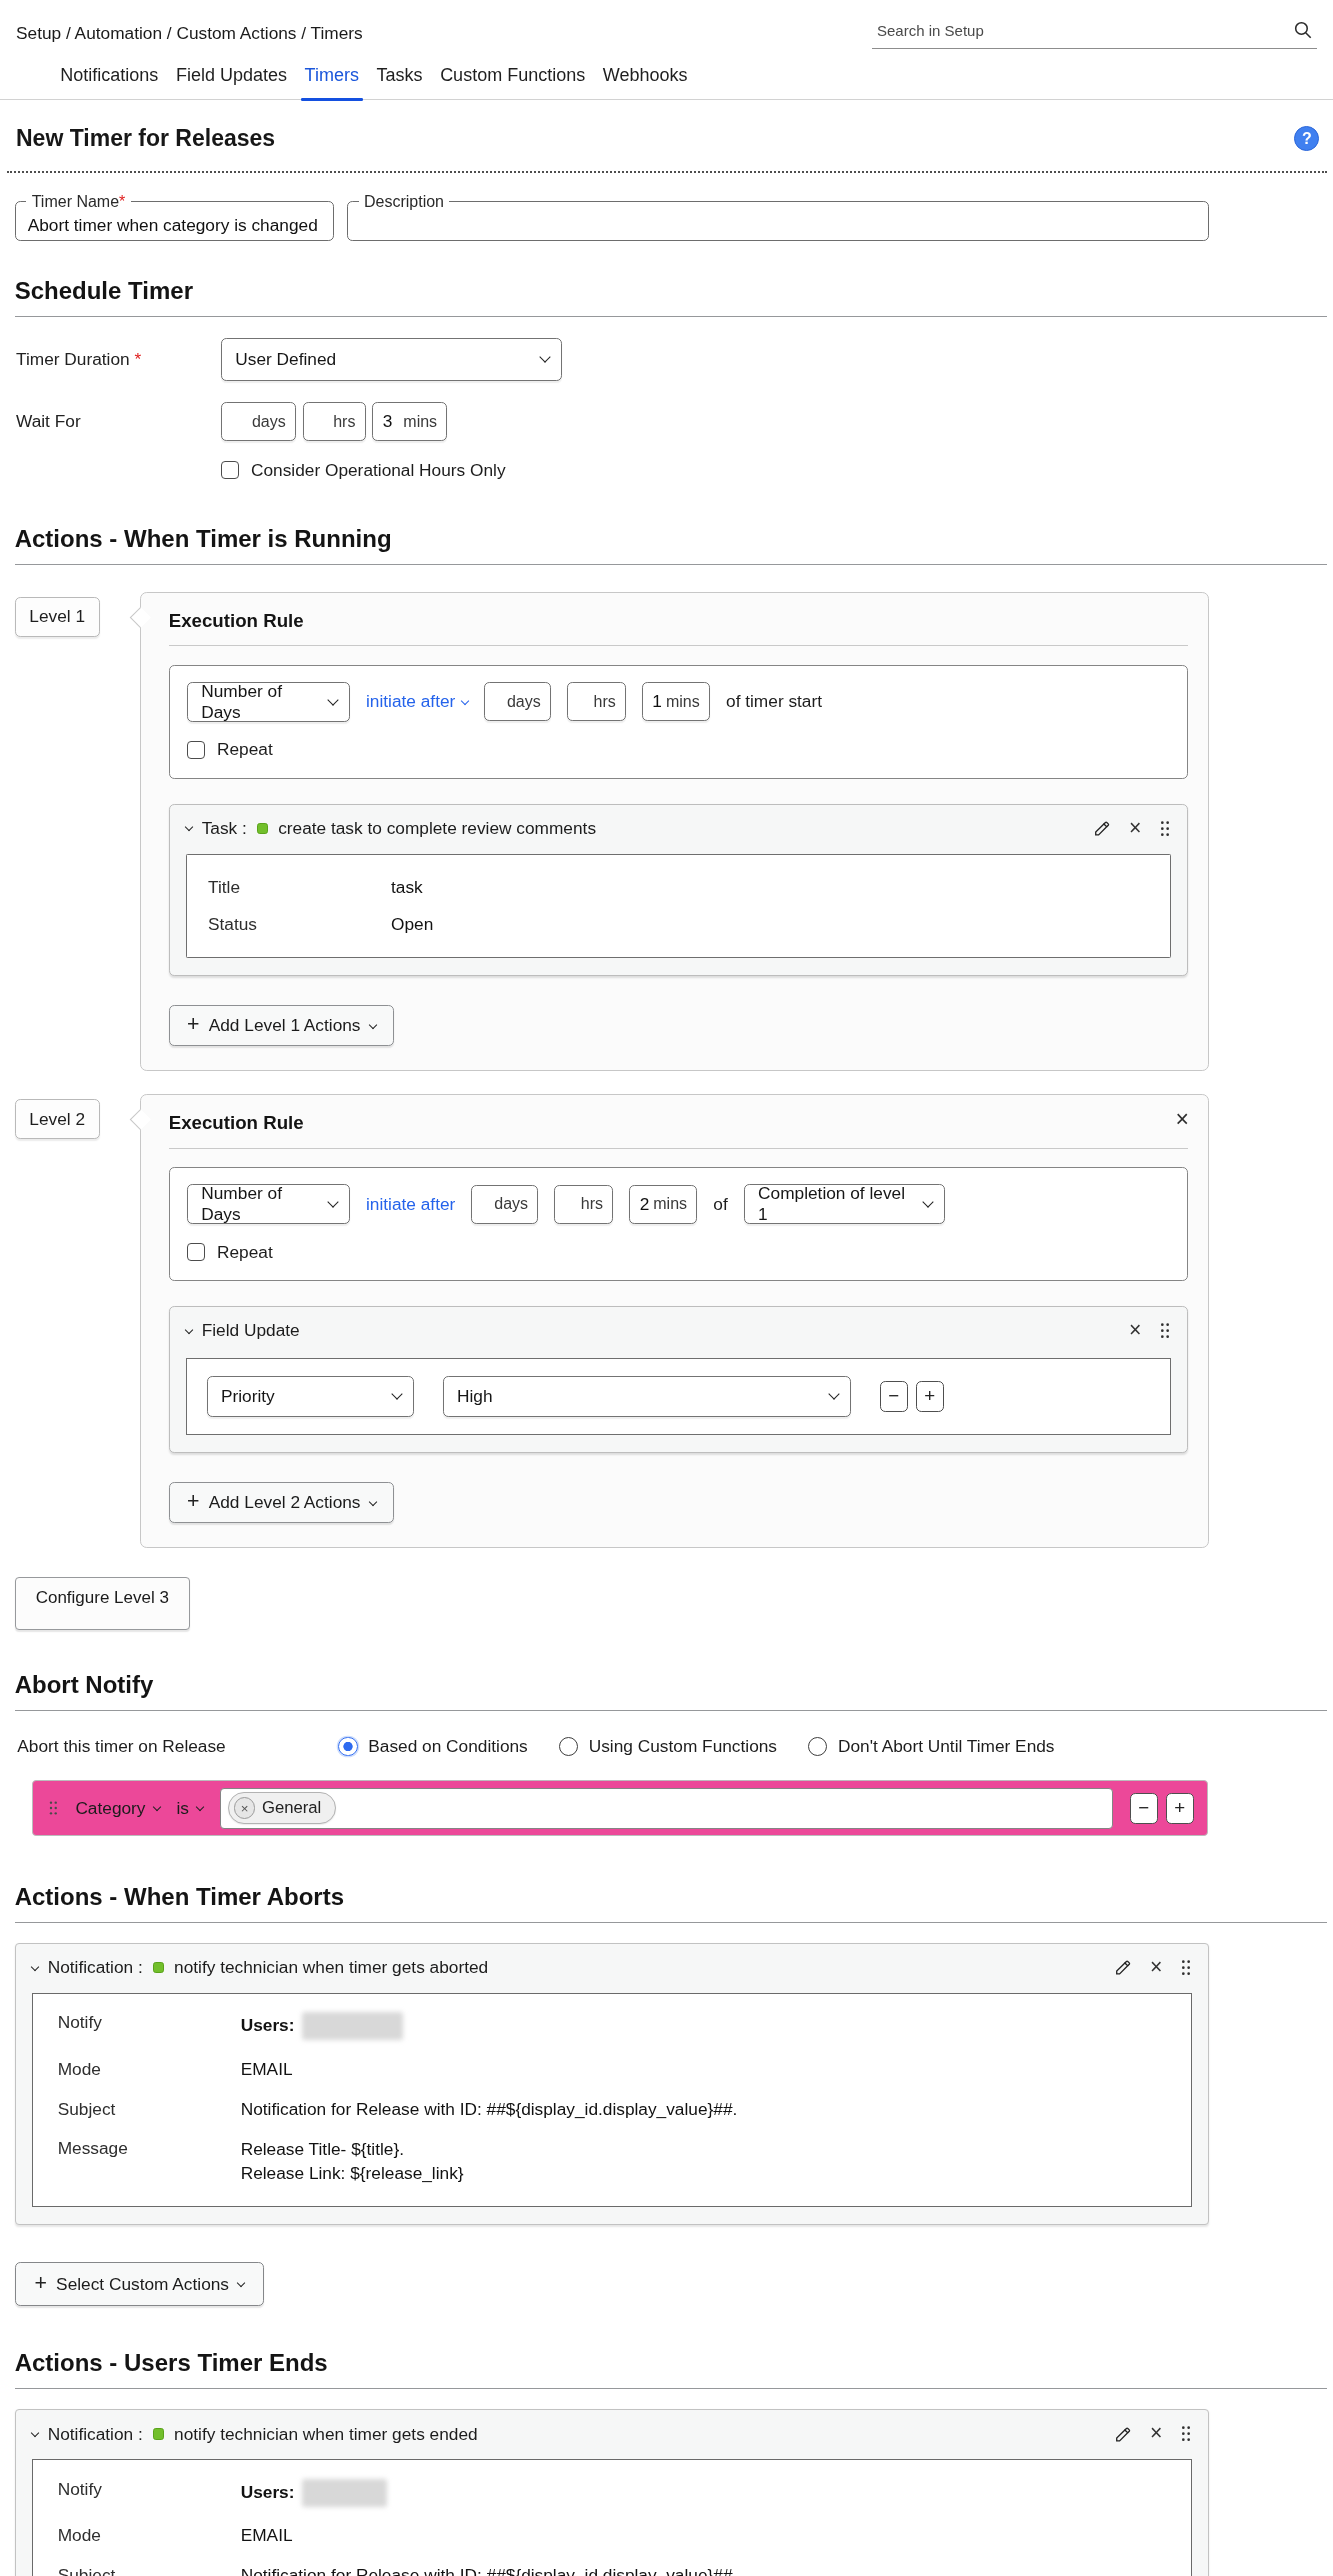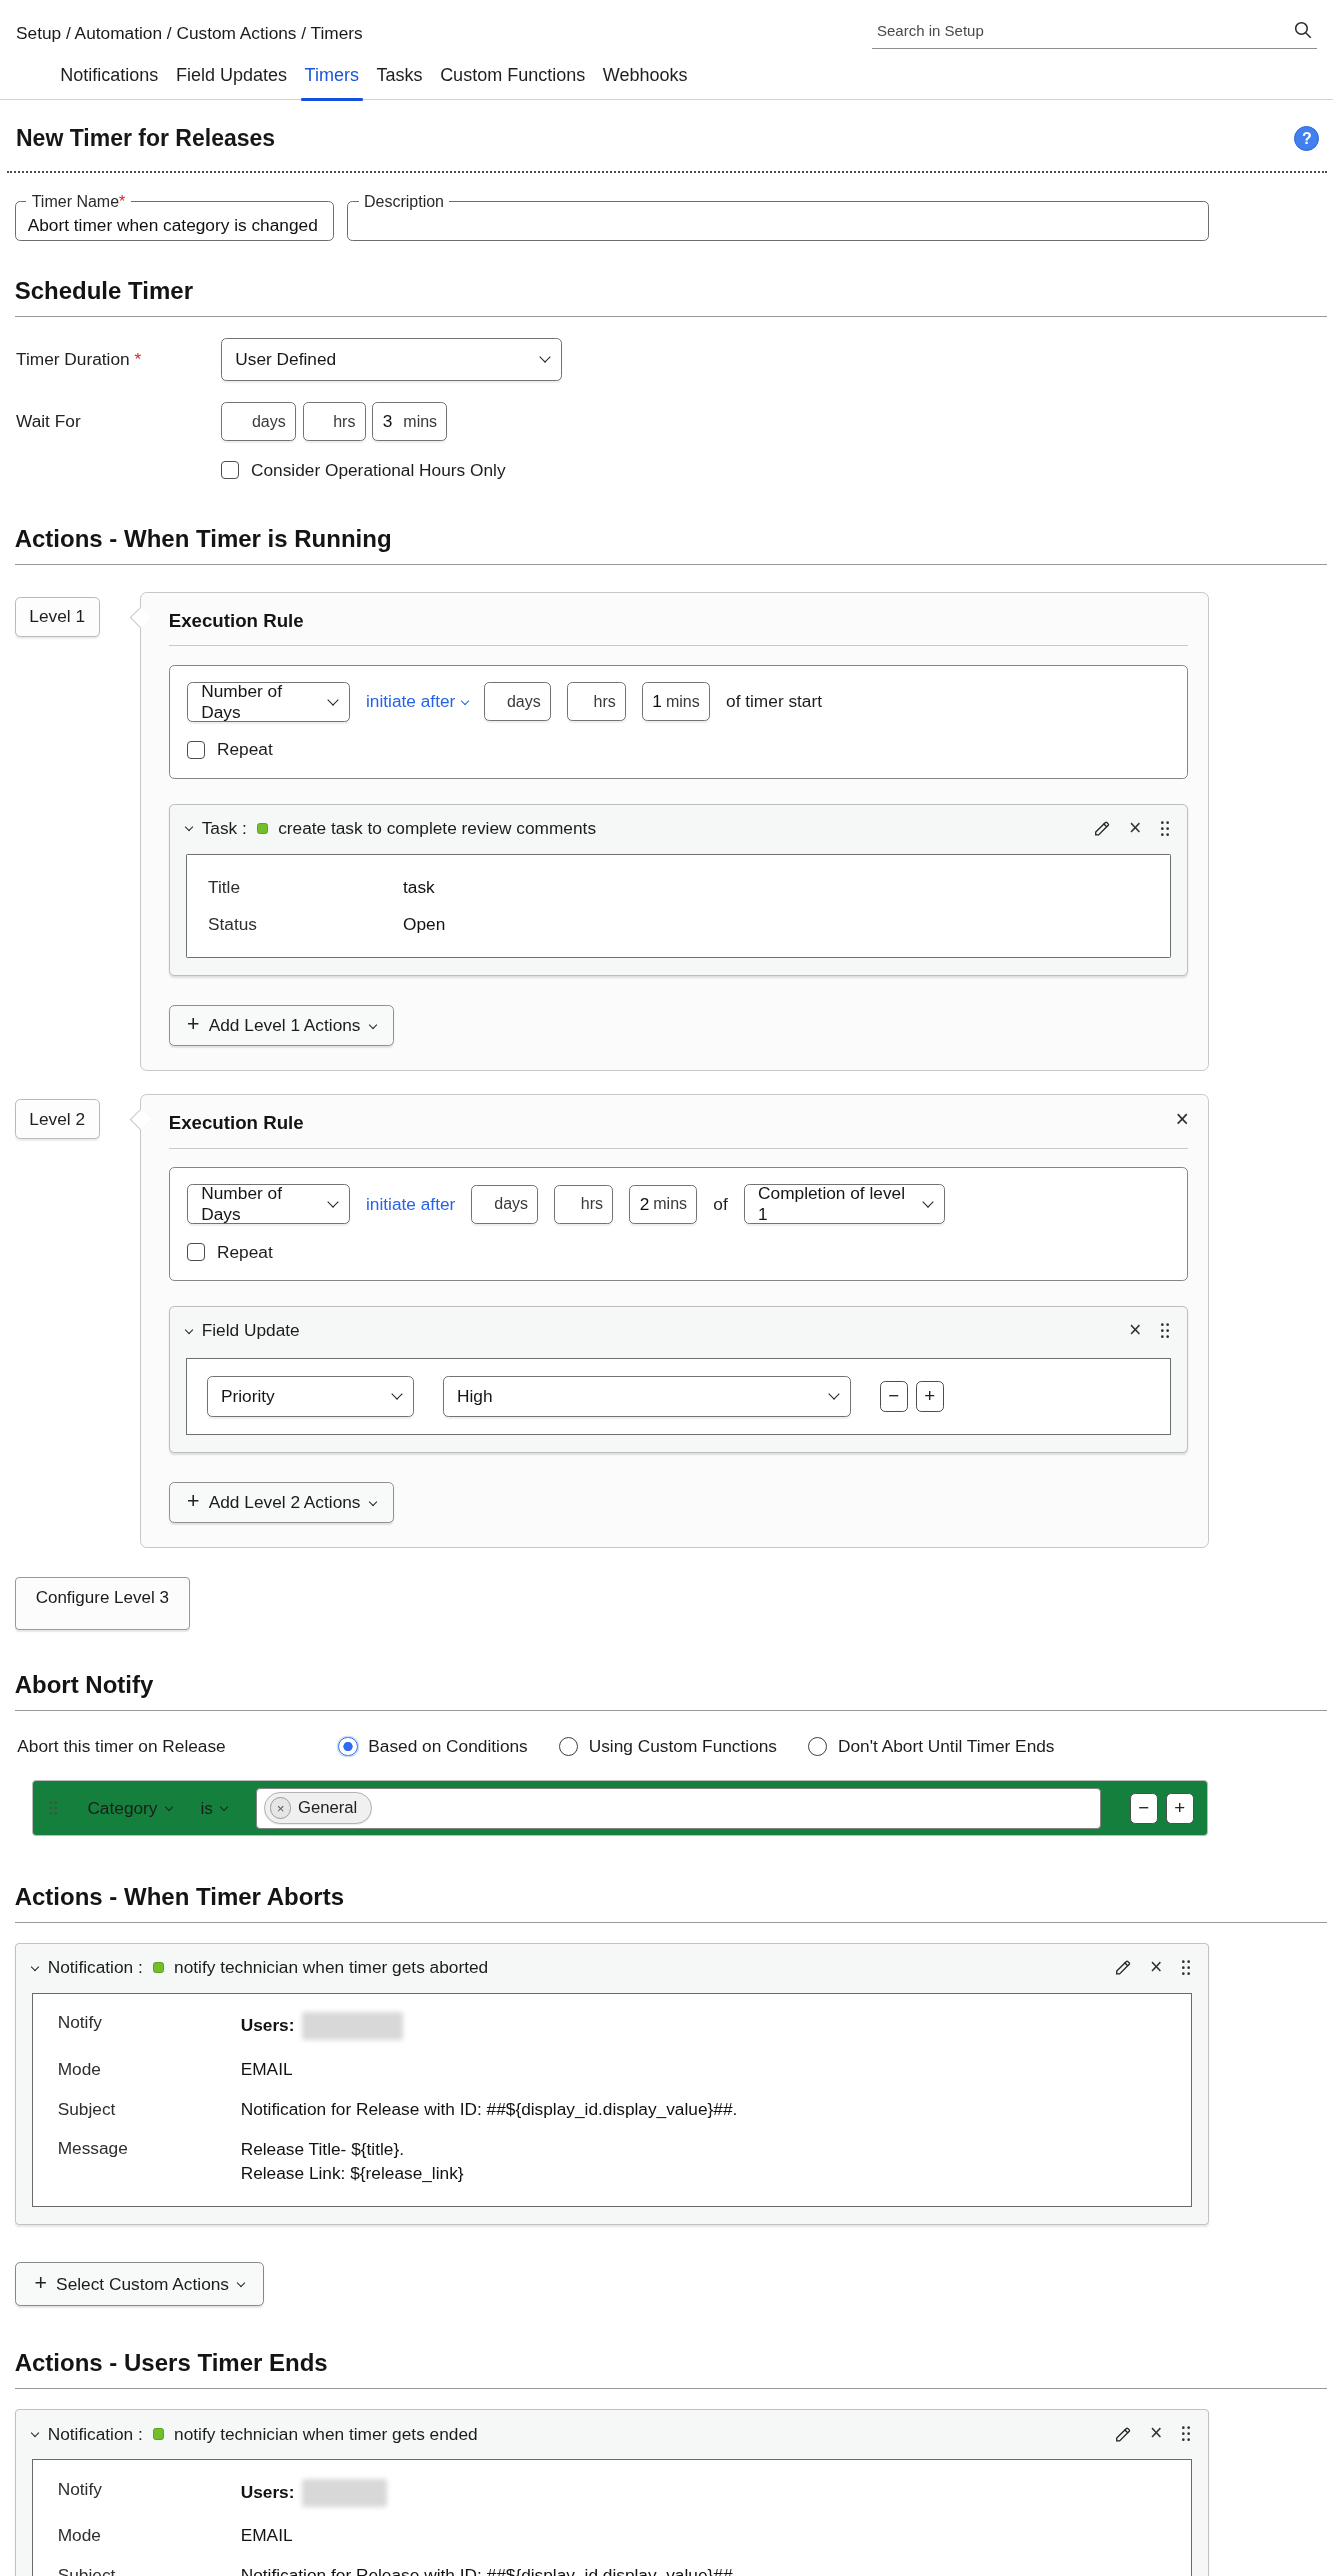--- a/index.html
+++ b/index.html
@@ -84,21 +84,21 @@
   
   .action-card { margin:25px 0 0 8px; background:#f6f7f7; border:1.3px solid #bdbdbd; border-radius:5.3px; padding:13.3px 16px 17.3px; box-shadow:0 1.3px 2px rgba(0,0,0,.12); }
   .card-head { display:flex; align-items:center; gap:10px; }
   .card-type { color:#1c1c1c; }
   .status-sq { width:11.3px; height:11.3px; border-radius:2.7px; background:#72bf2b; border:1.3px solid #5aa31b; flex:none; }
   .card-name { color:#1c1c1c; }
   .head-icons { margin-left:auto; display:flex; align-items:center; gap:17.3px; }
   .x-ico { font-size:21.3px; color:#333; line-height:1; cursor:pointer; }
   .icon-btn { cursor:pointer; display:flex; align-items:center; }
   .card-table { margin-top:14.7px; background:#fff; border:1.3px solid #6e6e6e; border-radius:1.3px; padding:14.7px 0 13.3px; }
-  .trow { display:flex; align-items:flex-start; padding:8px 0 8px 21.3px;gap:12px; }
+  .trow { display:flex; align-items:flex-start; padding:8px 0 8px 21.3px; }
   .tlabel { width:183px; color:#2e2e2e; flex:none; }
   .tval { color:#121212; }
   .tval b { font-weight:700; }
   .redact { display:inline-block; vertical-align:middle; width:101px; height:28px; margin-left:8px; background:#d8d8d8; border-radius:2.7px; filter:blur(2.7px); }
 
   .add-btn { display:inline-flex; align-items:center; gap:9.3px; margin:29px 0 0 8px; height:41px; padding:0 17.3px; background:#f8f9f9; border:1.3px solid #8e9093; border-radius:5.3px; box-shadow:0 1.3px 1.3px rgba(0,0,0,.10); font-size:17.3px; color:#1b1b1b; cursor:pointer; }
   .plus-g { font-size:21.3px; font-weight:300; color:#222; margin-top:-2px; }
 
   .fu-inner { margin:16px 0 0 0; background:#fff; border:1.3px solid #6e6e6e; padding:17.3px 20px; display:flex; align-items:center; gap:29px; }
   .sel-priority { width:207px; height:41px; }
@@ -109,21 +109,21 @@
   .config-btn { display:inline-block; margin:29px 0 0 14.7px; height:53px; line-height:40px; padding:0 20px; background:#fcfcfc; border:1.3px solid #97999c; border-radius:4px; box-shadow:0 1.3px 1.3px rgba(0,0,0,.10); font-size:17px; color:#1b1b1b; cursor:pointer; }
 
   
   .abort-row { display:flex; align-items:center; margin:25px 0 0 17.3px; }
   .abort-label { width:321px; flex:none; color:#1e1e1e; }
   .radio-group { display:flex; align-items:center; gap:31px; }
   .radio-item { display:flex; align-items:center; gap:10.7px; cursor:pointer; }
   .radio { width:19.3px; height:19.3px; border-radius:50%; border:1.7px solid #3d3d3d; background:#fff; flex:none; }
   .radio.on { border-color:#2e6bf0; background:radial-gradient(circle at center, #2e6bf0 0 4.3px, #ffffff 5px); box-shadow:0 0 0 1.3px #cfdefc; }
 
-  .cond-bar { margin:23px 0 0 32px; width:1176px; height:56px; background:#15803d; border:1.3px solid #bcbcbc; border-radius:4px; display:flex; align-items:center; gap:29px; padding:0 13.3px 0 14.7px; }
+  .cond-bar { margin:23px 0 0 32px; width:1176px; height:56px; background:#ec4899; border:1.3px solid #bcbcbc; border-radius:4px; display:flex; align-items:center; gap:17px; padding:0 13.3px 0 14.7px; }
   .cond-word { display:flex; align-items:center; gap:8px; color:#1c1c1c; cursor:pointer; }
   .cond-input { flex:1; height:41px; background:#fff; border:1.3px solid #848484; border-radius:4px; display:flex; align-items:center; padding:0 6.7px; }
   .chip { display:flex; align-items:center; gap:6.7px; height:32px; padding:0 13.3px 0 5.3px; border:1.3px solid #b3b3b3; border-radius:16px; background:#f0f0f0; box-shadow:0 0.7px 1.3px rgba(0,0,0,.10); }
   .chip-x { width:21.3px; height:21.3px; border-radius:50%; border:1.3px solid #9a9a9a; background:#e6e6e6; color:#555; font-size:13.3px; display:flex; align-items:center; justify-content:center; cursor:pointer; }
   .chip-label { color:#222; font-size:16.7px; }
 
   
   .notif-card { margin:20px 0 0 14.7px; width:1194px; background:#f6f7f7; border:1.3px solid #c2c2c2; border-radius:4px; padding:13.3px 16px 17.3px; box-shadow:0 1.3px 2px rgba(0,0,0,.10); }
   .notif-table { margin-top:14.7px; background:#fff; border:1.3px solid #6a6a6a; padding:9px 0 12px; }
   .ntrow { display:flex; align-items:flex-start; padding:9.3px 0 9.3px 25px; }

